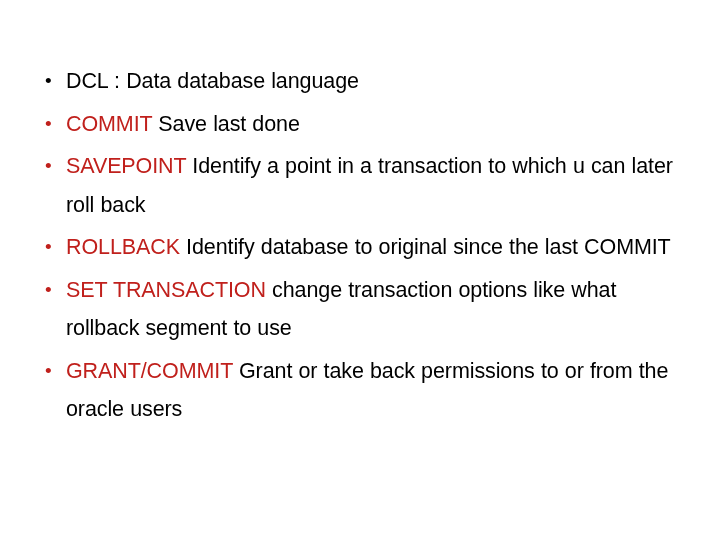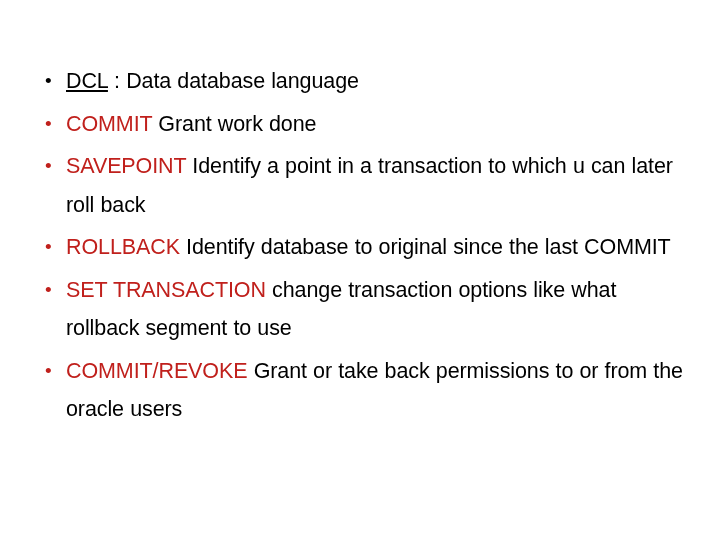--- a/index.html
+++ b/index.html
@@ -46,51 +46,50 @@
     left: 15px;
     top: 0;
     line-height: 38.5px;
     font-size: 19px;
   }
   .kw {
     color: #C0201C;
   }
   .kw-black {
     color: #000000;
-    text-decoration: underline;
   }
   .marker-red { color: #C0201C; }
   .marker-black { color: #000000; }
 </style>
 </head>
 <body>
 
 <div class="slide">
   <div class="content-body">
     <ul class="bullet-list">
 
       <li class="bullet-item">
         <span class="bullet-marker marker-black">•</span><span class="kw-black">DCL</span><span> : Data database language</span>
       </li>
 
       <li class="bullet-item">
-        <span class="bullet-marker marker-red">•</span><span class="kw">COMMIT</span><span> Grant work done</span>
+        <span class="bullet-marker marker-red">•</span><span class="kw">COMMIT</span><span> Save last done</span>
       </li>
 
       <li class="bullet-item">
         <span class="bullet-marker marker-red">•</span><span class="kw">SAVEPOINT</span><span> Identify a point in a transaction to which u can later roll back</span>
       </li>
 
       <li class="bullet-item">
         <span class="bullet-marker marker-red">•</span><span class="kw">ROLLBACK</span><span> Identify database to original since the last COMMIT</span>
       </li>
 
       <li class="bullet-item">
         <span class="bullet-marker marker-red">•</span><span class="kw">SET TRANSACTION</span><span> change transaction options like what rollback segment to use</span>
       </li>
 
       <li class="bullet-item">
-        <span class="bullet-marker marker-red">•</span><span class="kw">COMMIT/REVOKE</span><span> Grant or take back permissions to or from the oracle users</span>
+        <span class="bullet-marker marker-red">•</span><span class="kw">GRANT/COMMIT</span><span> Grant or take back permissions to or from the oracle users</span>
       </li>
 
     </ul>
   </div>
 </div>
 
 </body></html>

